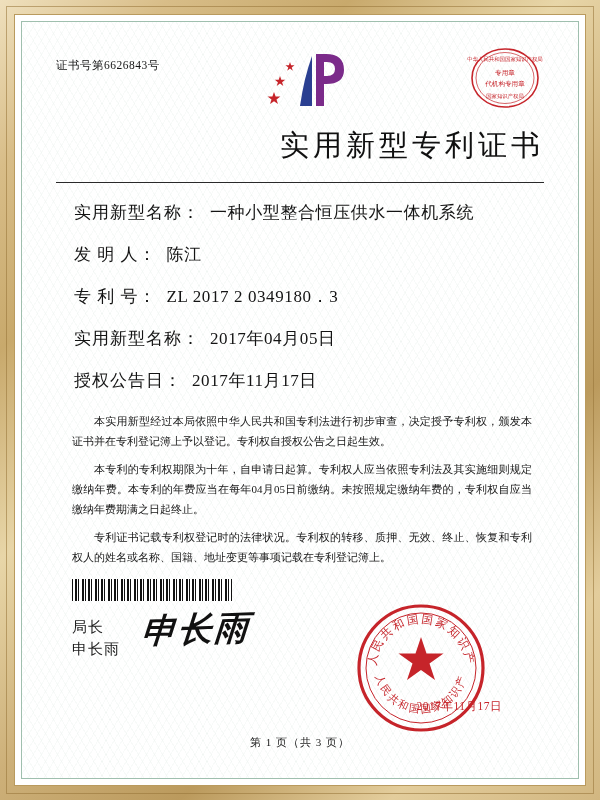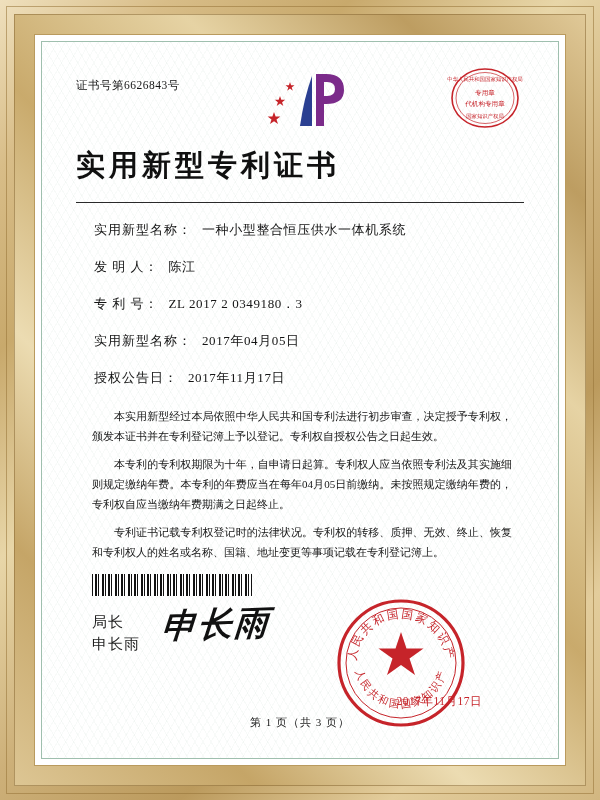--- a/index.html
+++ b/index.html
@@ -31,21 +31,21 @@
     border: 1px solid rgba(150,115,55,0.55);
     pointer-events: none;
   }
   .frame-mid {
     position: relative;
     width: 100%;
     height: 100%;
     box-sizing: border-box;
     background:
       linear-gradient(45deg, #ddc694 0%, #c5a567 18%, #ecdcb2 34%, #c9aa6c 52%, #e6d3a4 70%, #bd9d61 86%, #e0c998 100%);
-    padding: 20px;
+    padding: 0;
     box-shadow: inset 0 0 0 1px rgba(130,98,45,0.5);
   }
   .frame-inner-line {
     position: relative;
     width: 100%;
     height: 100%;
     box-sizing: border-box;
     background: #ffffff;
     border: 1px solid #b99a5e;
     padding: 6px;
@@ -101,44 +101,44 @@
   .logo-wrap svg { display: block; }
   .red-seal {
     position: relative;
     width: 78px;
     height: 70px;
   }
   .red-seal svg { display: block; }
 
   
   .doc-title {
-    text-align: left;
+    text-align: right;
     font-size: 29px;
-    font-weight: bold;
+    font-weight: normal;
     letter-spacing: 4px;
     margin: 10px 0 4px 0;
     color: #101010;
     font-family: "Liberation Serif", serif;
   }
   .title-rule {
     width: 100%;
     height: 1px;
     background: #2a2a2a;
     margin: 16px 0 18px 0;
   }
 
   
   .fields {
     padding: 0 14px 0 18px;
   }
   .field-row {
     display: flex;
     align-items: center;
     margin-bottom: 19px;
-    font-size: 13px;
+    font-size: 17px;
     color: #141414;
   }
   .field-label {
     white-space: nowrap;
     letter-spacing: 1px;
   }
   .field-value {
     margin-left: 10px;
     letter-spacing: 0.6px;
   }

